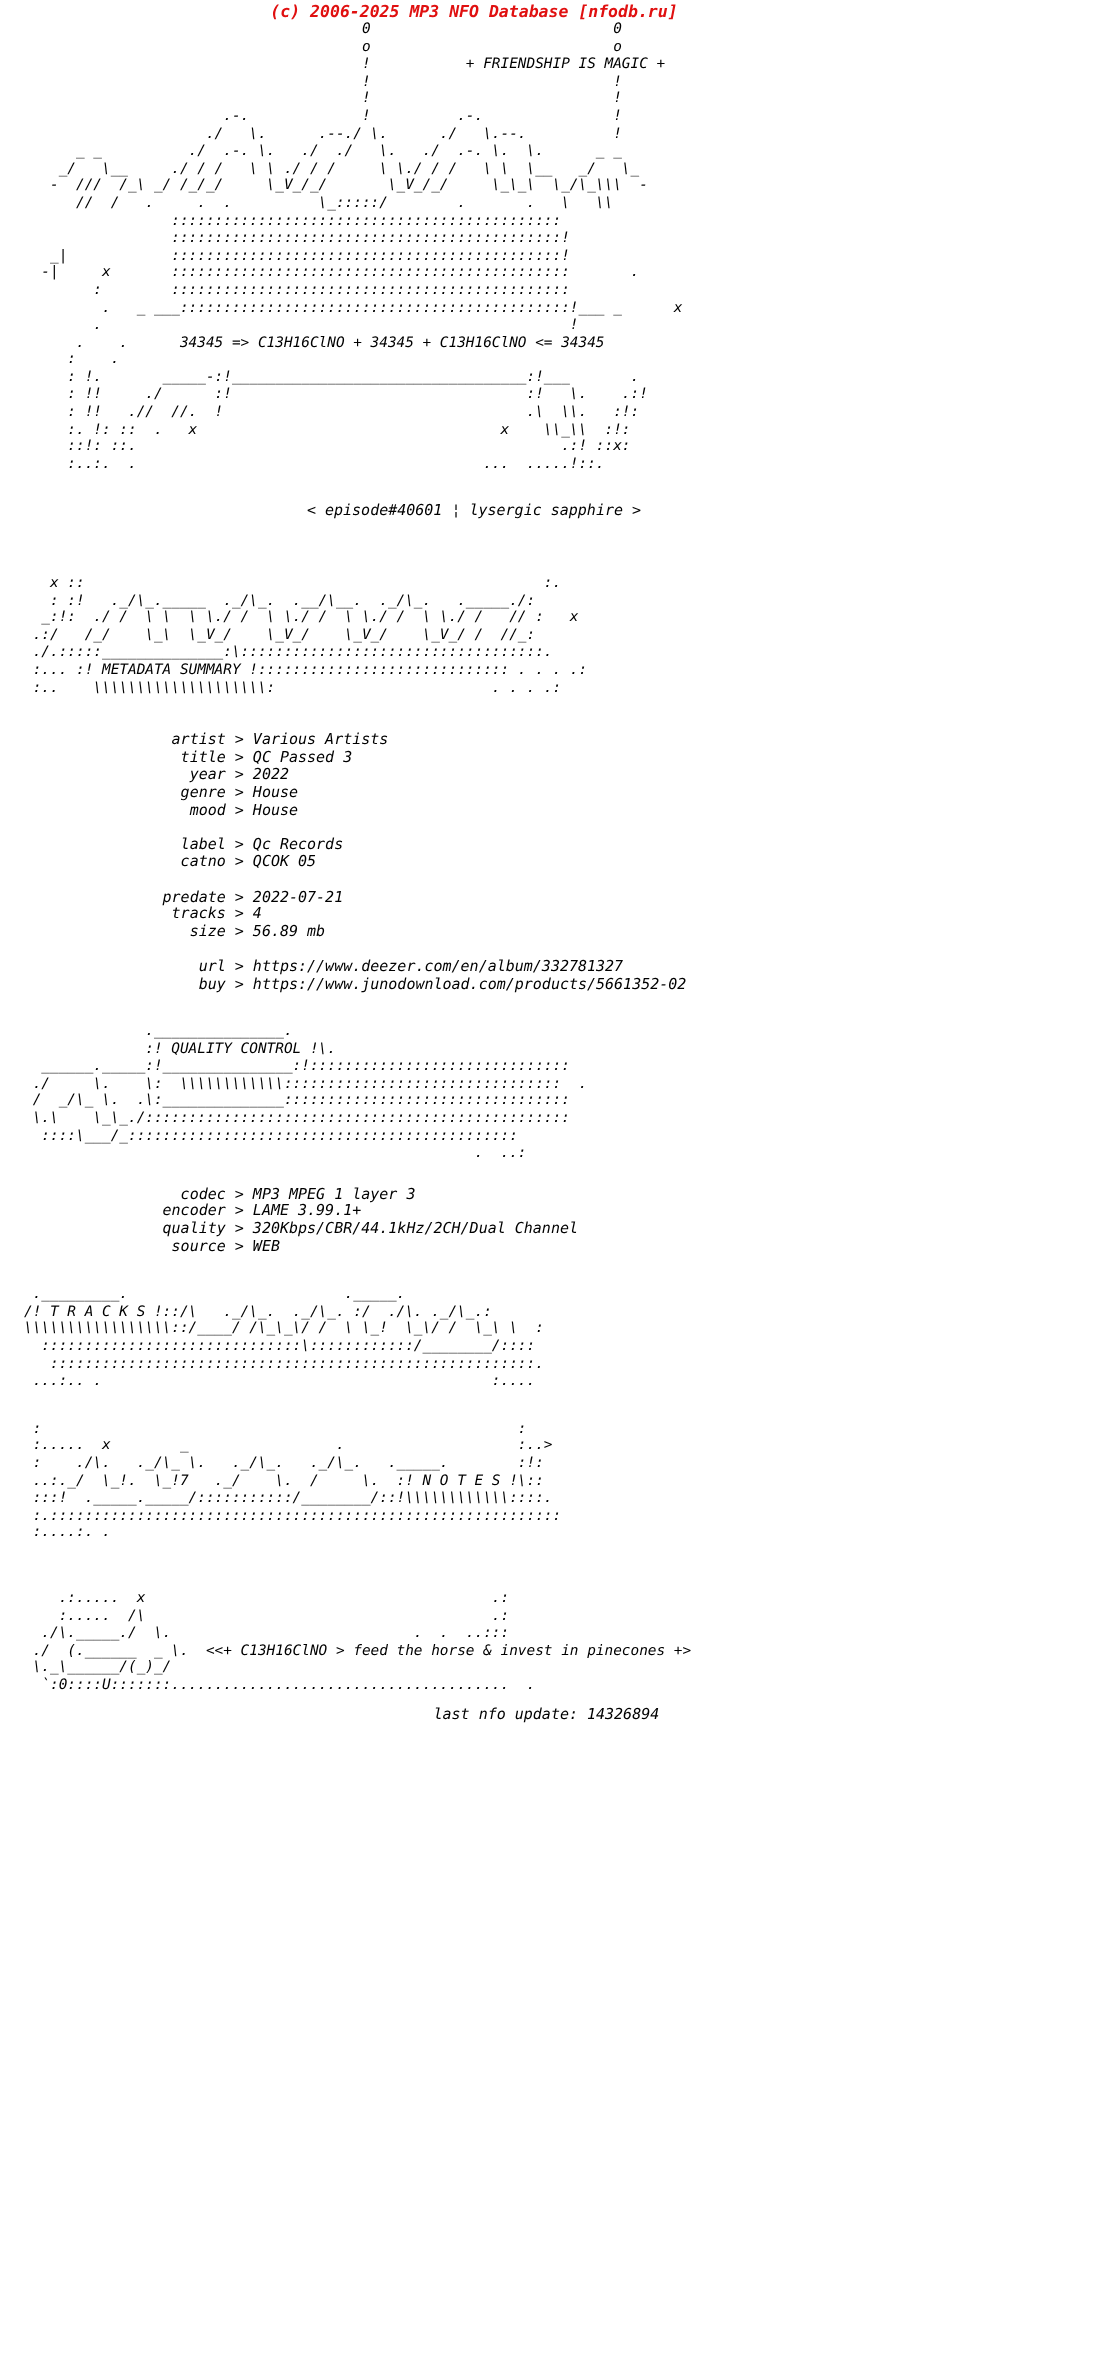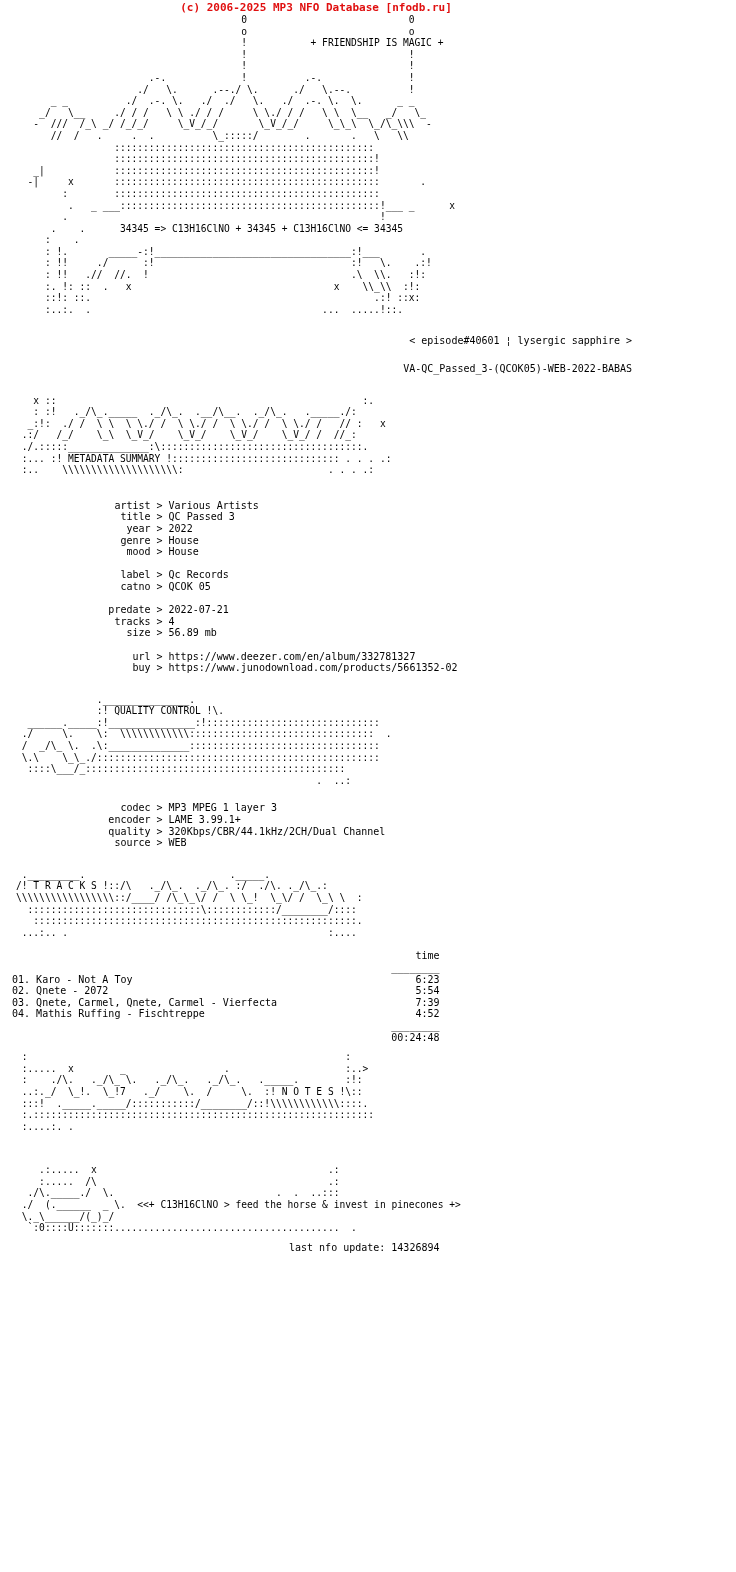--- a/index.html
+++ b/index.html
@@ -8,20 +8,21 @@
     background: #ffffff;
   }
   body {
     width: 736px;
     font-family: "DejaVu Sans Mono", monospace;
     color: #000000;
   }
   #nfo {
     width: 632px;
     position: relative;
+    font-style: italic;
   }
   .hdr {
     text-align: center;
     color: #e01010;
     font-weight: bold;
     font-size: 11px;
     letter-spacing: 0px;
     padding-top: 1px;
     white-space: pre;
   }
@@ -29,21 +30,21 @@
     margin: 0;
     padding: 0;
     font-family: "DejaVu Sans Mono", monospace;
     font-size: 10px;
     line-height: 11.6px;
     white-space: pre;
     color: #000000;
   }
   .art { font-size: 9.6px; line-height: 11.6px; margin-left: 16px; }
   .blk { font-size: 10px; line-height: 11.6px; }
-  .center { text-align: right; }
+  .center { text-align: center; }
   .sp8 { height: 8px; }
   .sp12 { height: 12px; }
   .sp16 { height: 16px; }
   .sp20 { height: 20px; }
   .sp24 { height: 24px; }
 </style>
 </head>
 <body>
 
 <div id="nfo">
@@ -73,21 +74,20 @@
      : !.       _____-:!__________________________________:!___       .
      : !!     ./      :!                                  :!   \.    .:!
      : !!   .//  //.  !                                   .\  \\.   :!:
      :. !: ::  .   x                                   x    \\_\\  :!:
      ::!: ::.                                                 .:! ::x:
      :..:.  .                                        ...  .....!::.</pre>
 
   <div class="sp20"></div>
   <pre class="blk center">&lt; episode#40601 ¦ lysergic sapphire &gt;</pre>
   <div class="sp16"></div>
-  <pre class="blk center">VA-QC_Passed_3-(QCOK05)-WEB-2022-BABAS</pre>
   <div class="sp20"></div>
 
   <pre class="art">   x ::                                                     :.
    : :!   ._/\_._____  ._/\_.  .__/\__.  ._/\_.   ._____./:
   _:!:  ./ /  \ \  \ \./ /  \ \./ /  \ \./ /  \ \./ /   // :   x
  .:/   /_/    \_\  \_V_/    \_V_/    \_V_/    \_V_/ /  //_:
  ./.:::::______________:\:::::::::::::::::::::::::::::::::::.
  :... :! METADATA SUMMARY !::::::::::::::::::::::::::::: . . . .:
  :..    \\\\\\\\\\\\\\\\\\\\:                         . . . .:</pre>
 
@@ -126,28 +126,20 @@
 
   <div class="sp20"></div>
   <pre class="art"> ._________.                         ._____.
 /! T R A C K S !::/\   ._/\_.  ._/\_. :/  ./\. ._/\_.:
 \\\\\\\\\\\\\\\\\::/____/ /\_\_\/ /  \ \_!  \_\/ /  \_\ \  :
   ::::::::::::::::::::::::::::::\::::::::::::/________/::::
    ::::::::::::::::::::::::::::::::::::::::::::::::::::::::.
  ...:.. .                                             :....</pre>
 
   <div class="sp12"></div>
-  <pre class="blk" id="tracklist">                                                                     time
-                                                                 ________
-  01. Karo - Not A Toy                                               6:23
-  02. Qnete - 2072                                                   5:54
-  03. Qnete, Carmel, Qnete, Carmel - Vierfecta                       7:39
-  04. Mathis Ruffing - Fischtreppe                                   4:52
-                                                                 ________
-                                                                 00:24:48</pre>
 
   <div class="sp8"></div>
   <pre class="art"> :                                                       :
  :.....  x        _                 .                    :..&gt;
  :    ./\.   ._/\_ \.   ._/\_.   ._/\_.   ._____.        :!:
  ..:._/  \_!.  \_!7   ._/    \.  /     \.  :! N O T E S !\::
  :::!  ._____._____/:::::::::::/________/::!\\\\\\\\\\\\::::.
  :.:::::::::::::::::::::::::::::::::::::::::::::::::::::::::::
  :....:. .</pre>
 

